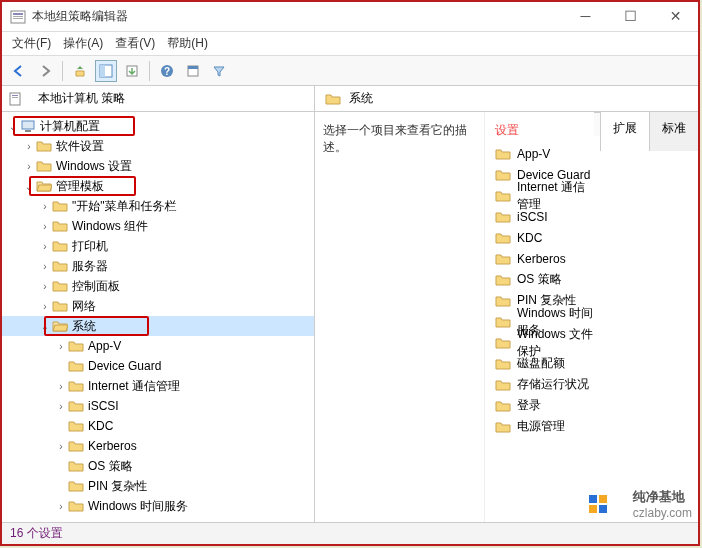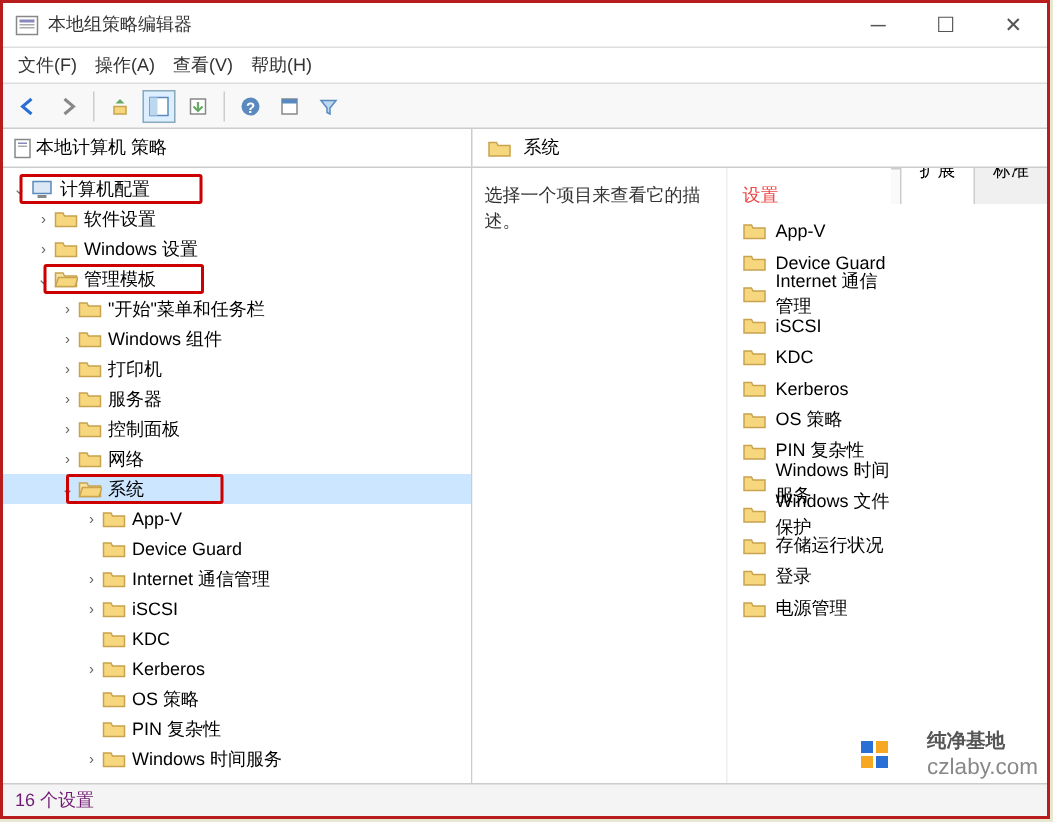--- a/index.html
+++ b/index.html
@@ -8,38 +8,38 @@
 .titlebar { height: 30px; display: flex; align-items: center; padding-left: 8px; background: #fff; border-bottom: 1px solid #ddd; }
 .titlebar .icon { width: 16px; height: 16px; margin-right: 6px; }
 .titlebar .title { flex: 1; font-size: 12px; color: #333; }
 .titlebar .win-btn { width: 45px; height: 29px; text-align: center; line-height: 29px; font-size: 14px; color: #555; cursor: pointer; }
 .menubar { height: 24px; display: flex; align-items: center; padding-left: 10px; font-size: 12px; gap: 12px; border-bottom: 1px solid #ddd; }
 .menubar span { cursor: pointer; color: #333; }
 .toolbar { height: 30px; display: flex; align-items: center; padding-left: 6px; gap: 4px; border-bottom: 1px solid #ccc; background: #f8f8f8; }
 .toolbar .tbtn { width: 22px; height: 22px; display: flex; align-items: center; justify-content: center; cursor: pointer; border: 1px solid transparent; }
 .toolbar .sep { width: 1px; height: 20px; background: #ccc; margin: 0 2px; }
 .header-row { height: 26px; display: flex; border-bottom: 1px solid #ccc; font-size: 12px; }
-.header-left { width: 313px; display: flex; align-items: center; padding-left: 6px; border-right: 1px solid #ccc; gap: 2px; }
+.header-left { width: 313px; display: flex; align-items: center; padding-left: 6px; border-right: 1px solid #ccc; gap: 16px; }
 .header-right { flex: 1; display: flex; align-items: center; padding-left: 10px; gap: 8px; }
 .content { flex: 1; display: flex; overflow: hidden; }
 .tree-pane { width: 313px; border-right: 1px solid #ccc; background: #fff; overflow: hidden; position: relative; }
 .tree { font-size: 12px; padding: 4px 0; }
 .node { display: flex; align-items: center; height: 20px; padding-left: 4px; cursor: pointer; white-space: nowrap; }
 .twisty { width: 14px; text-align: center; color: #666; font-size: 10px; user-select: none; }
 .twisty.none { visibility: hidden; }
 .fo-icon { width: 16px; height: 14px; margin-right: 4px; }
 .highlight { border: 2px solid #c00; border-radius: 2px; position: absolute; pointer-events: none; }
 .detail-pane { flex: 1; display: flex; flex-direction: row; position: relative; background: #fff; }
 .detail-body { flex: 1; display: flex; font-size: 12px; overflow: hidden; }
 .desc-col { width: 170px; padding: 10px 8px; color: #333; border-right: 1px solid #eee; }
 .list-col { flex: 1; padding: 6px 0; overflow: hidden; }
 .list-head { padding: 4px 10px; font-size: 12px; color: #ef4444; font-family: Liberation Mono, monospace; }
 .list-item { display: flex; align-items: center; height: 21px; padding-left: 10px; cursor: pointer; gap: 6px; }
 .tabstrip { height: 24px; display: flex; align-items: flex-end; padding-left: 6px; font-size: 12px; border-top: 1px solid #ccc; background: #fafafa; }
-.tab { padding: 14px 12px; border: 1px solid #ccc; border-bottom: none; margin-right: -1px; background: #f0f0f0; cursor: pointer; border-radius: 3px 3px 0 0; position: relative; top: 0; }
+.tab { padding: 14px 12px; border: 1px solid #ccc; border-bottom: none; margin-right: -1px; background: #f0f0f0; cursor: pointer; border-radius: 3px 3px 0 0; position: relative; top: 15px; }
 .tab.active { background: #fff; }
 .statusbar { height: 22px; border-top: 1px solid #ccc; font-size: 12px; padding-left: 8px; display: flex; align-items: center; color: #701a75; background: #f4f4f4; }
 .watermark { position: absolute; right: 6px; bottom: 26px; font-size: 13px; color: #555; display: flex; align-items: center; gap: 24px; background: rgba(255,255,255,0.9); padding: 2px 4px; }
 svg { display: block; }
 </style>
 </head>
 <body>
 
 <div class="window">
 
@@ -415,20 +415,28 @@
                   </svg>
                 </span>
                 <span>Windows 文件保护</span>
               </div>
               <div class="list-item">
                 <span>
                   <svg width="16" height="14">
                     <path d="M1 3 L6 3 L7 5 L15 5 L15 12 L1 12 Z" fill="#f7d77e" stroke="#c9a34e"></path>
                   </svg>
                 </span>
+                <span>磁盘配额</span>
+              </div>
+              <div class="list-item">
+                <span>
+                  <svg width="16" height="14">
+                    <path d="M1 3 L6 3 L7 5 L15 5 L15 12 L1 12 Z" fill="#f7d77e" stroke="#c9a34e"></path>
+                  </svg>
+                </span>
                 <span>存储运行状况</span>
               </div>
               <div class="list-item">
                 <span>
                   <svg width="16" height="14">
                     <path d="M1 3 L6 3 L7 5 L15 5 L15 12 L1 12 Z" fill="#f7d77e" stroke="#c9a34e"></path>
                   </svg>
                 </span>
                 <span>登录</span>
               </div>
@@ -457,15 +465,15 @@
 
 <div class="watermark">
   <svg width="22" height="22">
       <rect x="2" y="2" width="8" height="8" fill="#2a6fd6"></rect>
       <rect x="12" y="2" width="8" height="8" fill="#f7a823"></rect>
       <rect x="2" y="12" width="8" height="8" fill="#f7a823"></rect>
       <rect x="12" y="12" width="8" height="8" fill="#2a6fd6"></rect>
     </svg>
   <div>
     <div style="font-weight:bold">纯净基地</div>
-    <div style="font-size:15px;color:#888">czlaby.com</div>
+    <div style="font-size:12px;color:#888">czlaby.com</div>
   </div>
 </div>
 
 </body></html>

